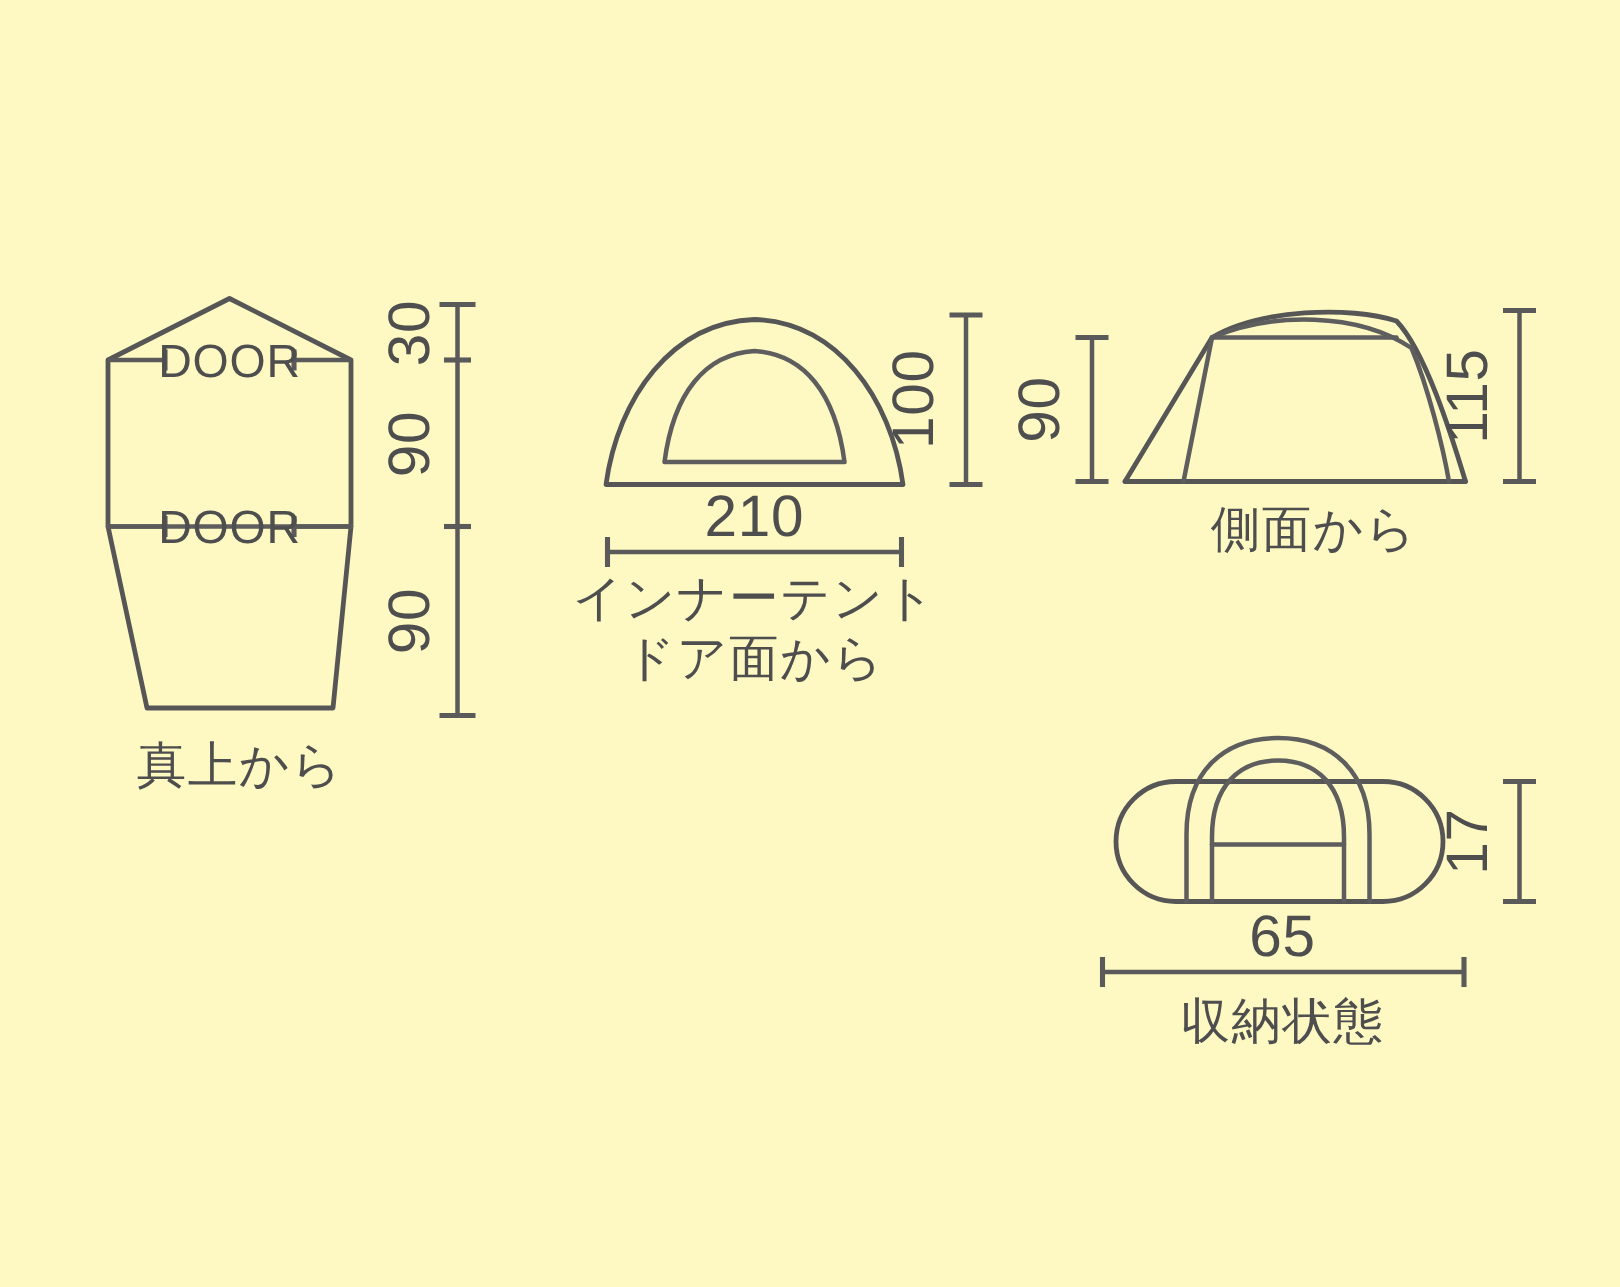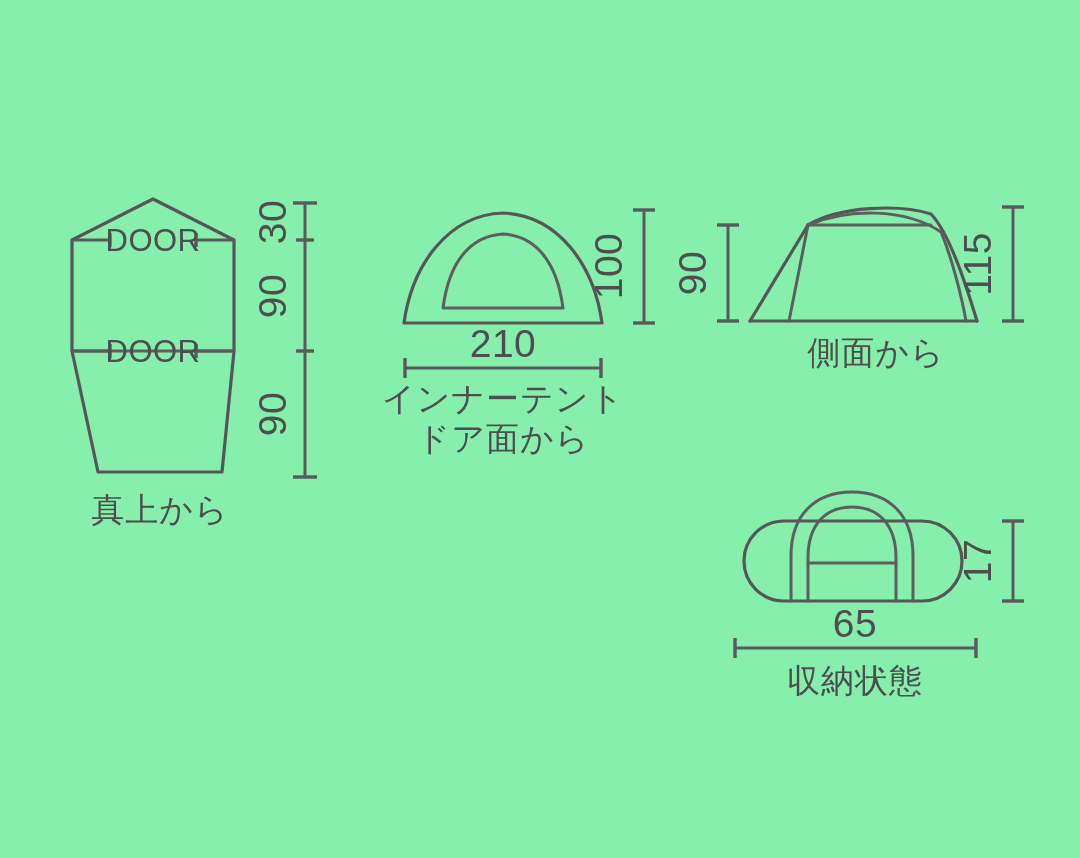--- a/index.html
+++ b/index.html
@@ -11,21 +11,21 @@
     width: 1080px;
     height: 858px;
     font-family: "Liberation Sans", sans-serif;
     color: #4a4a4a;
     overflow: hidden;
   }
   #sheet {
     position: relative;
     width: 1080px;
     height: 858px;
-    background: #86efac;
+    background: #fef9c3;
   }
   svg#diagram {
     display: block;
     width: 1080px;
     height: 858px;
   }
   .outline {
     fill: none;
     stroke: #565656;
     stroke-width: 3.2;

